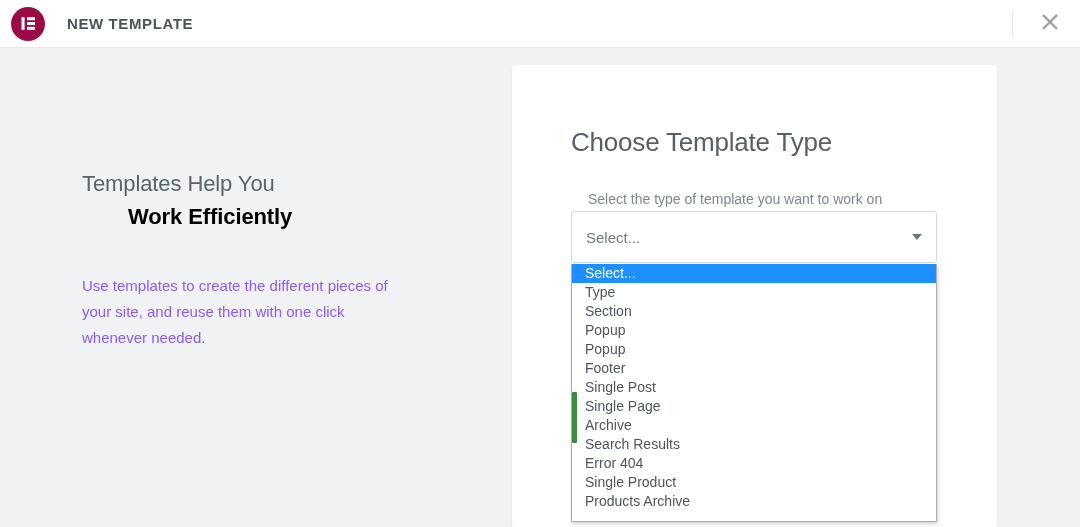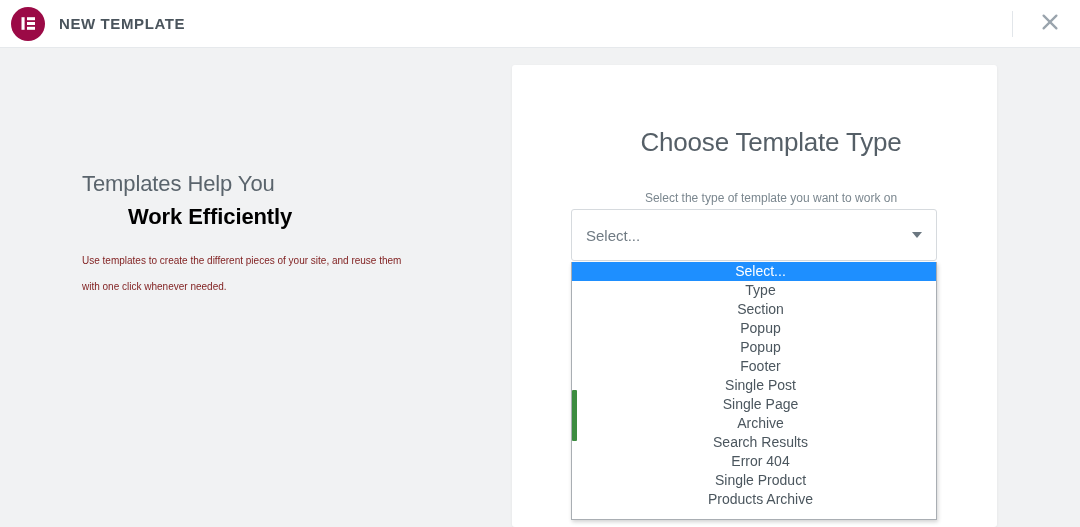--- a/index.html
+++ b/index.html
@@ -27,20 +27,21 @@
     background: #ffffff;
     border-bottom: 1px solid #e6e9ec;
     display: flex;
     align-items: center;
   }
 
   .brand {
     display: flex;
     align-items: center;
     padding-left: 11px;
+    gap: 8px;
   }
 
   .logo-badge {
     width: 34px;
     height: 34px;
     border-radius: 50%;
     background: #9b0a46;
     display: flex;
     align-items: center;
     justify-content: center;
@@ -111,55 +112,55 @@
   }
 
   .promo-h1 .strong {
     display: block;
     font-weight: bold;
     color: #000000;
     margin-left: 46px;
   }
 
   .promo-text {
-    margin-top: 14px;
-    font-size: 10px;
+    margin-top: 39px;
+    font-size: 15px;
     line-height: 26px;
-    color: #7f1d1d;
+    color: #8b5cf6;
     width: 320px;
   }
 
   
   .modal {
     position: absolute;
     left: 512px;
     top: 17px;
     width: 485px;
     height: 462px;
     background: #ffffff;
     border-radius: 3px;
     box-shadow: 0 1px 3px rgba(0,0,0,0.06);
   }
 
   .modal-inner {
     padding: 62px 26px 0 59px;
-    text-align: center;
   }
 
   .modal-title {
     font-size: 26px;
     font-weight: normal;
     color: #555f67;
     letter-spacing: -0.2px;
   }
 
   .modal-subtitle {
     margin-top: 33px;
-    font-size: 12px;
+    font-size: 14px;
     color: #7b878f;
+    margin-left: 17px;
   }
 
   
   .select-wrap {
     position: relative;
     margin-top: 4px;
   }
 
   .select-box {
     position: relative;

